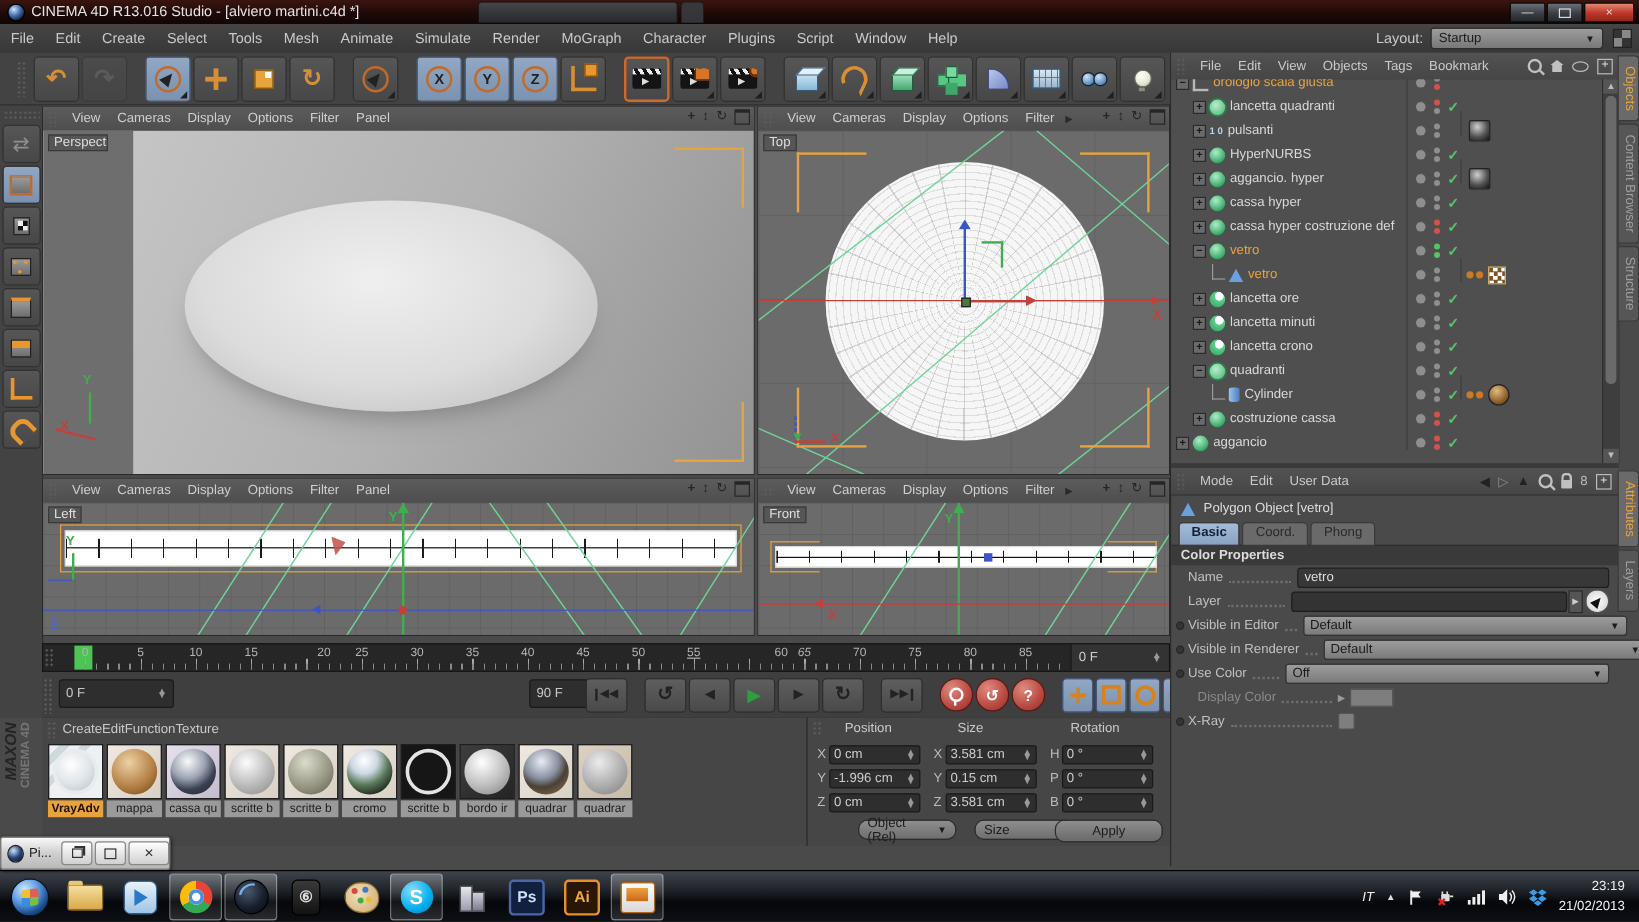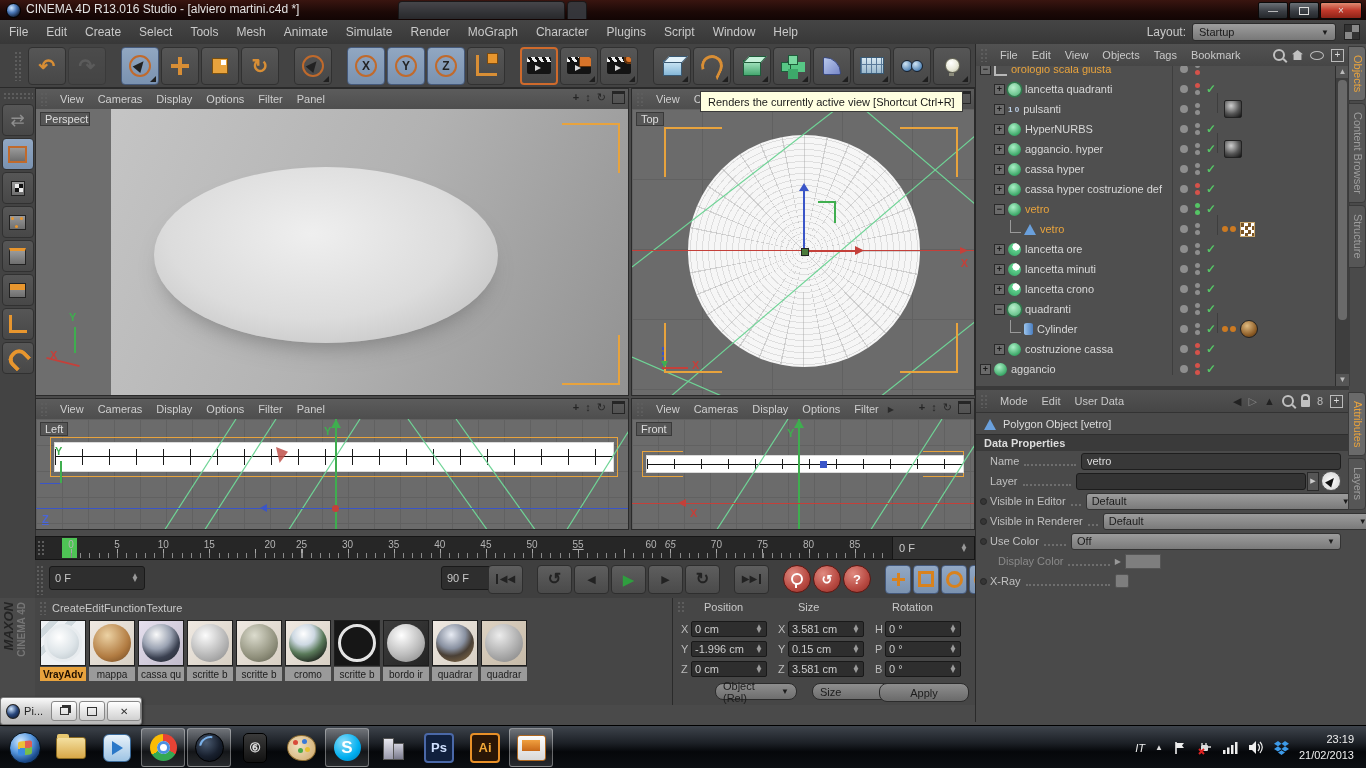--- a/index.html
+++ b/index.html
@@ -707,21 +707,20 @@
       <div class="axis-label" style="left:58px;top:88px;color:#c4403a;">X</div>
       <div style="position:absolute;left:188px;top:42px;width:7px;height:7px;background:#3a55c8;z-index:3;"></div>
       <svg class="lines" width="344" height="112">
         <line x1="84" y1="112" x2="156" y2="0" stroke="#6fd496" stroke-width="1.2"></line>
         <line x1="238" y1="112" x2="310" y2="0" stroke="#6fd496" stroke-width="1.2"></line>
         <line x1="288" y1="112" x2="344" y2="24" stroke="#6fd496" stroke-width="1.2"></line>
       </svg>
     </div>
   </div>
 
-  <div id="tooltip">Renders the currently active view [Shortcut Ctrl+R]</div>
 
   <div id="ruler">
     <span class="grip" style="position:absolute;left:1px;top:3px;height:16px;"></span>
     <div id="playarea">
       <div id="playhead"></div>
       <div id="ticks">
           <span class="tick-label" style="left: 23px;">0</span>
           <span class="tick-label" style="left: 69.1px;">5</span>
           <span class="tick-label" style="left: 115.2px;">10</span>
           <span class="tick-label" style="left: 161.3px;">15</span>
@@ -1293,21 +1292,26 @@
           <span class="srch"></span>
           <span class="lockic"></span>
           <span style="color:#bbb;font-size:11px;">8</span>
           <span class="plusbox">+</span>
         </span>
       </div>
       <div id="attrtitle">
         <span class="oi-poly"></span>
         <span>Polygon Object [vetro]</span>
       </div>
-      <div id="attrsection">Data Properties</div>
+      <div id="attrtabs">
+          <span class="atab active">Basic</span>
+          <span class="atab">Coord.</span>
+          <span class="atab">Phong</span>
+        </div>
+      <div id="attrsection">Color Properties</div>
       <div id="attrfields">
           <div class="frow">
             <span class="nopre"></span>
             <span class="flabel">Name</span>
             <span class="leader"></span>
             <span class="ctl-text">
               <span>vetro</span>
             </span>
           </div>
           <div class="frow">

